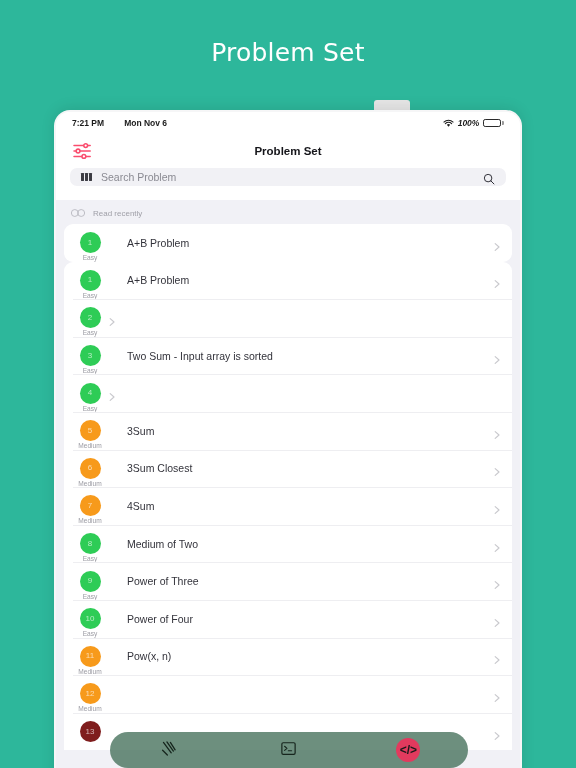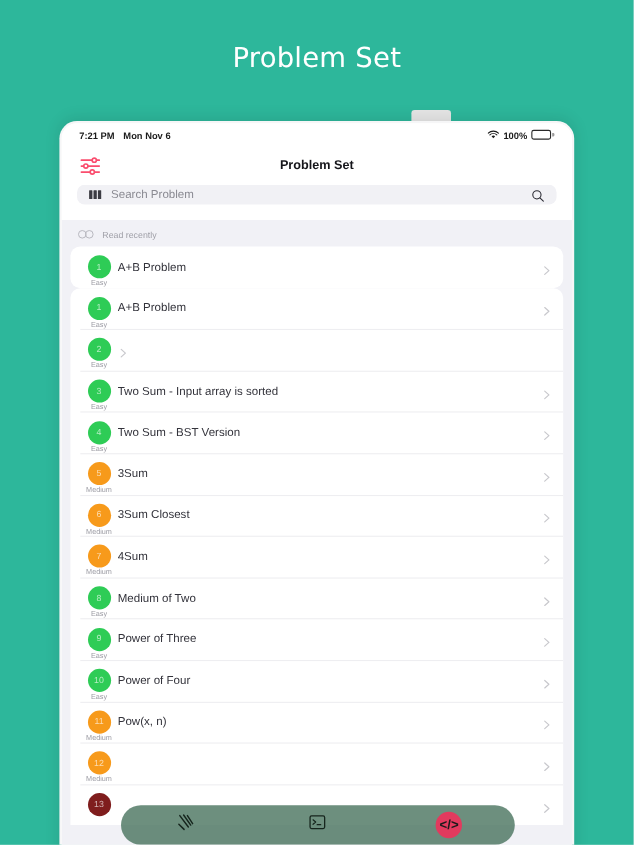--- a/index.html
+++ b/index.html
@@ -51,22 +51,22 @@
   .statusbar {
     height: 22px;
     flex: 0 0 22px;
     display: flex; align-items: center;
     padding: 0 16px;
     font-size: 8.5px;
     color: #1b1b1b;
     font-weight: bold;
     background: #ffffff;
   }
-  .sb-left { display: flex; align-items: flex-end; gap: 8px; }
-  .sb-right { margin-left: auto; display: flex; align-items: flex-start; gap: 4px; }
+  .sb-left { display: flex; align-items: flex-end; gap: 20px; }
+  .sb-right { margin-left: auto; display: flex; align-items: center; gap: 4px; font-style: italic; }
   .wifi-icon { display: inline-block; width: 11px; height: 9px; }
   .battery {
     display: inline-flex; align-items: center;
   }
   .batt-body {
     width: 18px; height: 8.5px;
     border: 1px solid #2a2a2a; border-radius: 2.2px;
     padding: 1px; position: relative;
   }
   .batt-fill { width: 100%; height: 100%; background: #1b1b1b; border-radius: 0.8px; }
@@ -163,21 +163,21 @@
   }
   .badge.easy   { background: #2ecc56; }
   .badge.medium { background: #f79a1b; }
   .badge.hard   { background: #7f1d1d; }
   .diff {
     font-size: 6.6px; color: #9b9ba3;
     position: absolute; top: 22px; white-space: nowrap;
   }
   .row-title {
     flex: 1; font-size: 10.5px; color: #33333b;
-    margin-left: 0;
+    margin-left: 20px;
     white-space: nowrap; overflow: hidden; text-overflow: ellipsis;
   }
   .chevron { width: 10px; height: 10px; flex: 0 0 10px; opacity: .55; }
 
   
   .toolbar {
     position: absolute;
     left: 110px; bottom: 0px;
     width: 358px; height: 36px;
     background: rgba(68,112,90,0.78);
@@ -320,21 +320,20 @@
           <span class="chevron"><svg viewBox="0 0 10 10" width="10" height="10">
                 <polyline points="3.2,1.6 7,5 3.2,8.4" fill="none" stroke="#9b9ba3" stroke-width="1.1" stroke-linecap="round" stroke-linejoin="round"></polyline>
               </svg></span>
         </div>
 
         <div class="row">
           <div class="badge-col">
             <span class="badge easy">4</span>
             <span class="diff">Easy</span>
           </div>
-          <div class="row-title">Two Sum - BST Version</div>
           <span class="chevron"><svg viewBox="0 0 10 10" width="10" height="10">
                 <polyline points="3.2,1.6 7,5 3.2,8.4" fill="none" stroke="#9b9ba3" stroke-width="1.1" stroke-linecap="round" stroke-linejoin="round"></polyline>
               </svg></span>
         </div>
 
         <div class="row">
           <div class="badge-col">
             <span class="badge medium">5</span>
             <span class="diff">Medium</span>
           </div>

